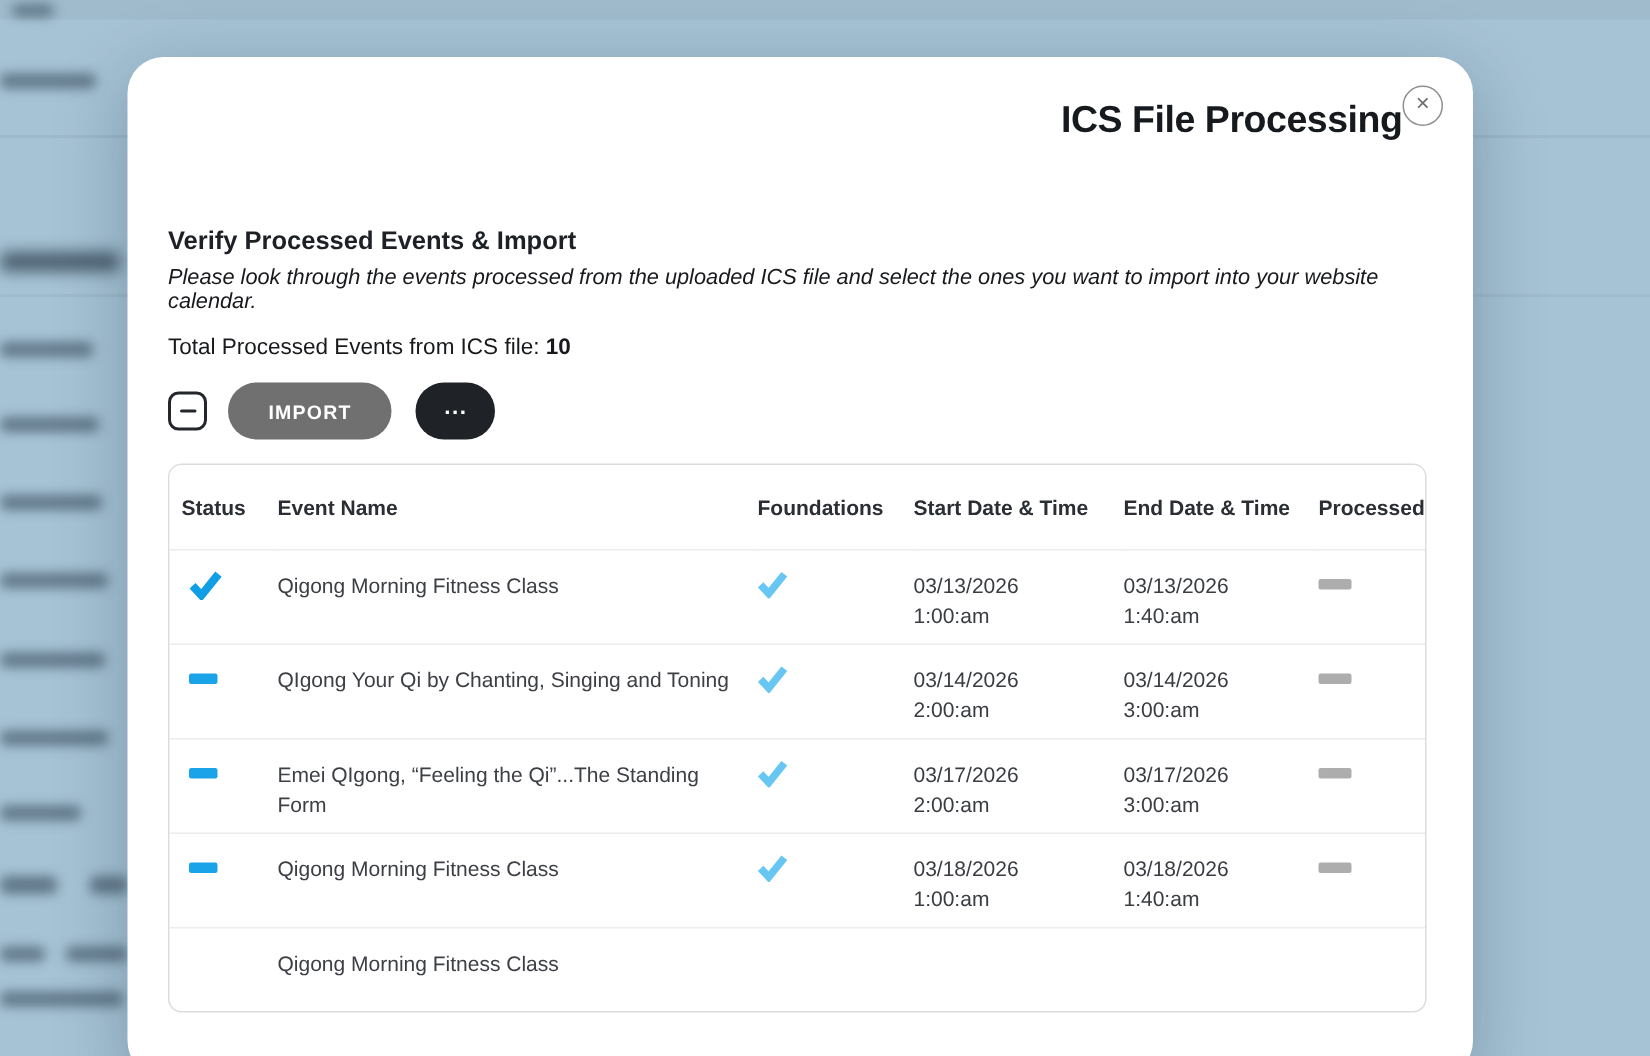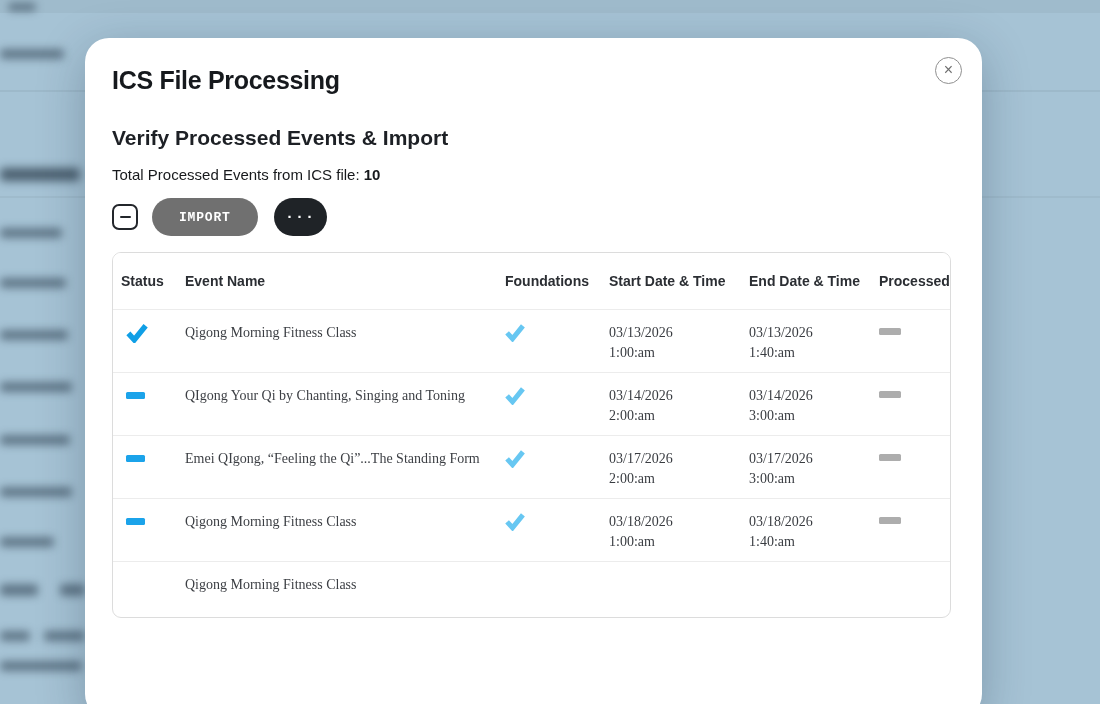--- a/index.html
+++ b/index.html
@@ -25,47 +25,47 @@
   .modal {
     position: absolute;
     left: 85px; top: 38px;
     width: 897px; height: 680px;
     background: var(--modal_bg, #fff);
     border-radius: 24px;
     box-shadow: 0 12px 48px rgba(20, 40, 60, 0.28);
     overflow: hidden;
   }
   .modal-header {
-    display: flex; justify-content: space-between; align-items: flex-start;
+    display: flex; justify-content: flex-end; align-items: flex-start;
     padding: 19px 20px 0 27px;
   }
   .modal-title {
     margin-top: 9px;
     font-size: 25px; font-weight: 700; letter-spacing: -0.3px;
     color: #16191d;
   }
   .close-btn {
     width: 27px; height: 27px; border-radius: 50%;
     border: 1px solid #8f8f8f; background: #fff;
     color: #6e6e6e; font-size: 16px; line-height: 24px;
     text-align: center; cursor: pointer; user-select: none;
   }
 
   .modal-body { padding: 0 31px 0 27px; }
 
-  .subtitle { margin-top: 31px; font-size: 21px; color: #1d2025; }
+  .subtitle { margin-top: 56px; font-size: 17px; color: #1d2025; }
   .instructions {
     margin-top: 6px; font-size: 14.5px; font-style: italic; color: #17191c;
   }
   .meta-line { margin-top: 14px; font-size: 15px; color: #17191c; }
   .meta-line:first-of-type { margin-top: 16px; }
   .meta-line b { font-weight: 700; }
 
   
-  .toolbar { margin-top: 15px; display: flex; align-items: center; gap: 9px; font-family: Liberation Mono, monospace; }
+  .toolbar { margin-top: 15px; display: flex; align-items: center; gap: 9px; }
   .select-all {
     width: 26px; height: 26px; border: 2px solid #23262b; border-radius: 7px;
     background: #fff; display: flex; align-items: center; justify-content: center;
     cursor: pointer; flex: 0 0 auto;
   }
   .select-all .dash-mark { width: 11px; height: 2.4px; background: #23262b; border-radius: 1px; }
   .pill-btn {
     height: 38px; border: none; border-radius: 19px;
     color: var(--button_text, #fff); font-family: inherit;
     font-size: 13px; font-weight: 700; letter-spacing: 0.8px;
@@ -86,21 +86,21 @@
   col.c4 { width: 140px; } col.c5 { width: 130px; } col.c6 { width: auto; }
   th {
     font-size: 14px; font-weight: 700; color: #2b2e33; text-align: left;
     height: 56px; vertical-align: middle; padding: 0 6px 0 0;
     background: #fff;
   }
   th.h-status { padding-left: 8px; }
   tbody tr { border-top: 1px solid #ececec; }
   td {
     font-size: 14px; color: #3a3d42; vertical-align: top;
-    padding: 13px 6px 9px 0; height: 56px; font-family: Liberation Serif, serif;
+    padding: 13px 6px 9px 0; height: 56px;
   }
   td.c-status { padding-left: 13px; }
   td.c-name { line-height: 20px; color: #3c3f44; }
   td.c-date div { line-height: 20px; color: #393c41; }
 
   
   .state-icon { display: inline-block; }
   .state-icon .check { display: none; }
   .state-icon .dash  { display: none; }
   .state-icon[data-state="checked"] .check { display: block; }
@@ -138,20 +138,21 @@
 </div>
 
 <div class="modal">
   <div class="modal-header">
     <h1 class="modal-title">ICS File Processing</h1>
     <div class="close-btn">×</div>
   </div>
 
   <div class="modal-body">
     <h2 class="subtitle">Verify Processed Events &amp; Import</h2>
+    <p class="instructions">Please look through the events processed from the uploaded ICS file and select the ones you want to import into your website calendar.</p>
 
     <p class="meta-line">
       <span>Total Processed Events from ICS file:</span>
       <b>10</b>
     </p>
 
     <div class="toolbar">
       <div class="select-all">
         <span class="dash-mark"></span>
       </div>

